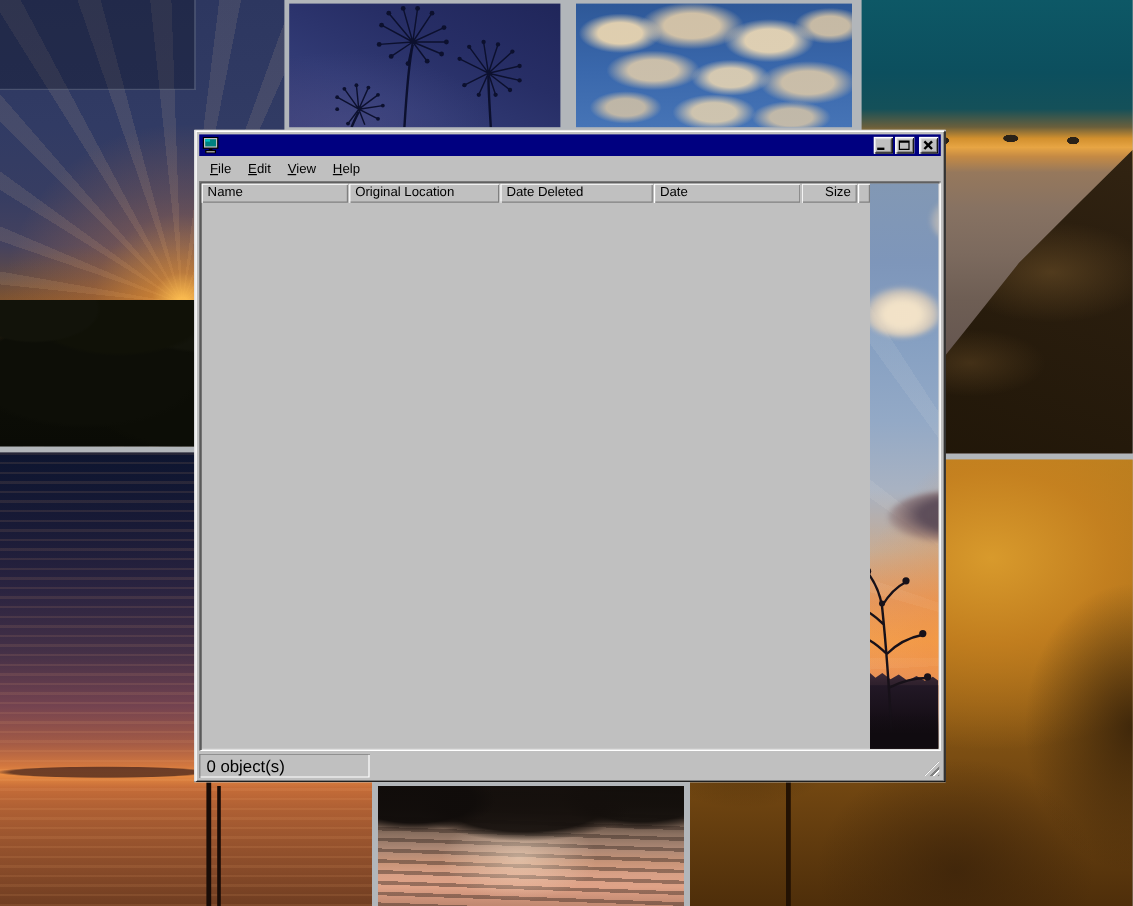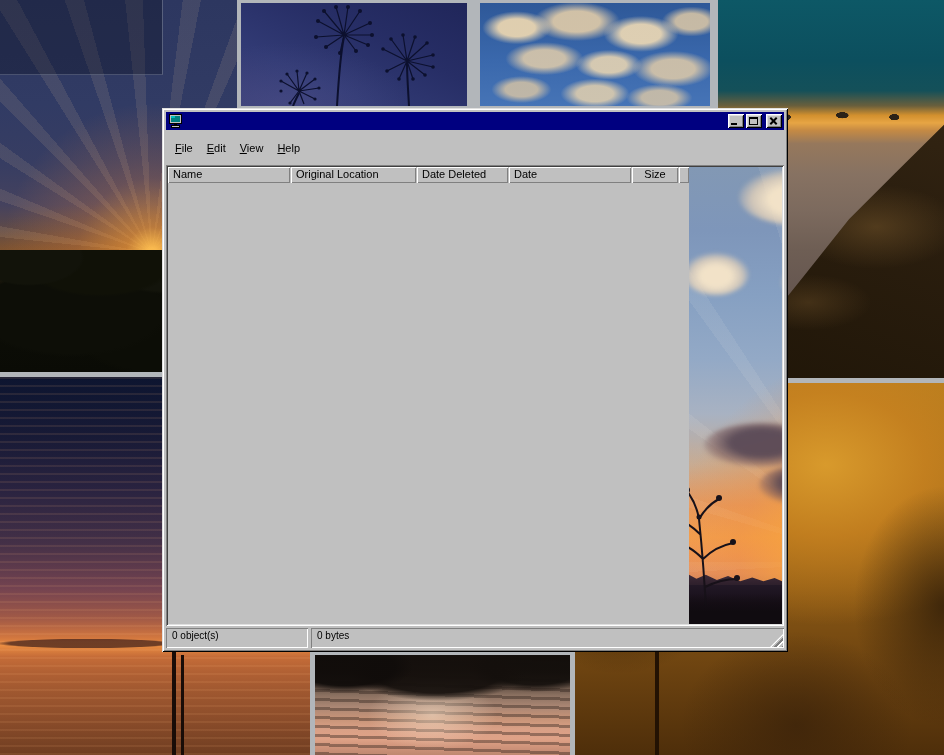--- a/index.html
+++ b/index.html
@@ -107,31 +107,31 @@
   .tb-btn.close { margin-left:2px; }
   .glyph-min { position:absolute; left:3px; bottom:3px; width:6px; height:2px; background:#000; }
   .glyph-max { position:absolute; left:3px; top:3px; width:9px; height:8px;
     border:1px solid #000; border-top:2px solid #000; }
   .glyph-close { position:absolute; left:0; top:0; right:0; bottom:0; }
   .glyph-close:before, .glyph-close:after { content:""; position:absolute; left:3px; top:6px;
     width:9px; height:2px; background:#000; }
   .glyph-close:before { transform:rotate(45deg); }
   .glyph-close:after { transform:rotate(-45deg); }
 
-  .menubar { height:35px; display:flex; align-items:center; padding:2px 2px 1px 3px; }
+  .menubar { height:21px; display:flex; align-items:center; padding:2px 2px 1px 3px; }
   .menu-item { font-size:11px; color:#000; padding:2px 7px; cursor:default; }
 
   .listview { flex:1; margin:0 1px; background:#c0c0c0; padding:2px; display:flex; flex-direction:row;
     box-shadow: inset 1px 1px 0 #808080, inset -1px -1px 0 #fff,
                 inset 2px 2px 0 #404040, inset -2px -2px 0 #dfdfdf; }
   .colheaders { height:16px; display:flex; background:#c0c0c0; }
   .colheader { height:16px; background:#c0c0c0; font-size:11px; color:#000;
     padding:1px 5px 0 5px; white-space:nowrap; overflow:hidden;
     box-shadow: inset 1px 1px 0 #fff, inset -1px -1px 0 #808080; margin-right:1px; }
-  .colheader.right { text-align:center; }
+  .colheader.right { text-align:right; }
   .colheader.last { flex:1; margin-right:0; }
 
   
   .photo { position:relative; flex:1; overflow:hidden;
     background:
       radial-gradient(circle at 190px 395px, #fffdf0 0 6px, #ffe79c 16px, #fcc45c 38px, rgba(248,165,62,.85) 75px, rgba(242,145,60,.35) 140px, rgba(242,145,60,0) 210px),
       radial-gradient(240px 150px at 22% 84%, rgba(255,180,100,.28), transparent 75%),
       repeating-conic-gradient(from 240deg at 190px 395px, rgba(255,250,238,0) 0deg 8deg, rgba(255,248,236,.08) 8deg 11deg, rgba(255,250,238,0) 11deg 19deg),
       linear-gradient(180deg, #8298b4 0%, #7e96ba 14%, #86a0c2 28%, #93a9c6 42%, #a8b2c2 54%, #c4ab96 65%, #e0925c 74%, #ee9747 81%, #e88d50 85%, #d8835f 89%, #a86650 93%, #452c35 96.5%, #1c151e 100%);
   }
@@ -151,21 +151,21 @@
       radial-gradient(2px 2px at 414px 9px, #f0a845 60%, transparent 70%),
       radial-gradient(3px 2px at 255px 13px, #d8862f 60%, transparent 70%),
       radial-gradient(2px 2px at 200px 11px, #c87828 60%, transparent 70%),
       linear-gradient(180deg, #221826 0%, #181019 45%, #120c12 100%); }
   .fg-dark { position:absolute; left:0; bottom:0; width:100%; height:30px;
     background:linear-gradient(180deg, rgba(18,13,18,0), #100b10 60%); }
   .photo svg.scene { position:absolute; left:0; top:0; }
 
   
   .statusbar { height:20px; margin:2px 1px 1px 1px; display:flex; gap:3px; position:relative; }
-  .status-panel { height:100%; font-size:10px; color:#000; padding:2px 3px 0 6px;
+  .status-panel { height:100%; font-size:14px; color:#000; padding:2px 3px 0 6px;
     box-shadow: inset 1px 1px 0 #808080, inset -1px -1px 0 #fff; white-space:nowrap; }
   .status-panel.p1 { width:142px; }
   .status-panel.p2 { flex:1; }
   .grip { position:absolute; right:1px; bottom:1px; width:13px; height:13px;
     clip-path:polygon(100% 0, 100% 100%, 0 100%);
     background:repeating-linear-gradient(135deg, rgba(0,0,0,0) 0 2px, #808080 2px 4px, #ffffff 4px 5px); }
   u { text-decoration:underline; }
 </style>
 </head>
 <body>
@@ -274,21 +274,21 @@
     <span class="menu-item"><u>F</u>ile</span>
     <span class="menu-item"><u>E</u>dit</span>
     <span class="menu-item"><u>V</u>iew</span>
     <span class="menu-item"><u>H</u>elp</span>
   </div>
 
   <div class="listview">
     <div class="colheaders">
       <div class="colheader" style="width:122px">Name</div>
       <div class="colheader" style="width:125px">Original Location</div>
-      <div class="colheader" style="width:91px">Date Deleted</div>
+      <div class="colheader" style="width:127px">Date Deleted</div>
       <div class="colheader" style="width:122px">Date</div>
       <div class="colheader right" style="width:46px">Size</div>
       <div class="colheader last"></div>
     </div>
 
     <div class="photo">
       <div class="cloud cl" style="left:50px; top:2px; width:112px; height:56px;"></div>
       <div class="cloud cl" style="left:-6px; top:86px; width:66px; height:42px;"></div>
       <div class="cloud cl" style="left:92px; top:92px; width:86px; height:46px;"></div>
       <div class="cloud cl" style="left:140px; top:122px; width:96px; height:46px;"></div>
@@ -366,16 +366,15 @@
           <ellipse cx="557" cy="254" rx="6" ry="3.5" transform="rotate(-25 557 254)"></ellipse>
           <ellipse cx="614" cy="292" rx="6" ry="3.5" transform="rotate(-30 614 292)"></ellipse>
         </g>
       </svg>
       <div class="fg-dark"></div>
     </div>
   </div>
 
   <div class="statusbar">
     <div class="status-panel p1">0 object(s)</div>
-    <div class="status-panel p2">0 bytes</div>
     <div class="grip"></div>
   </div>
 </div>
 
 </body></html>

